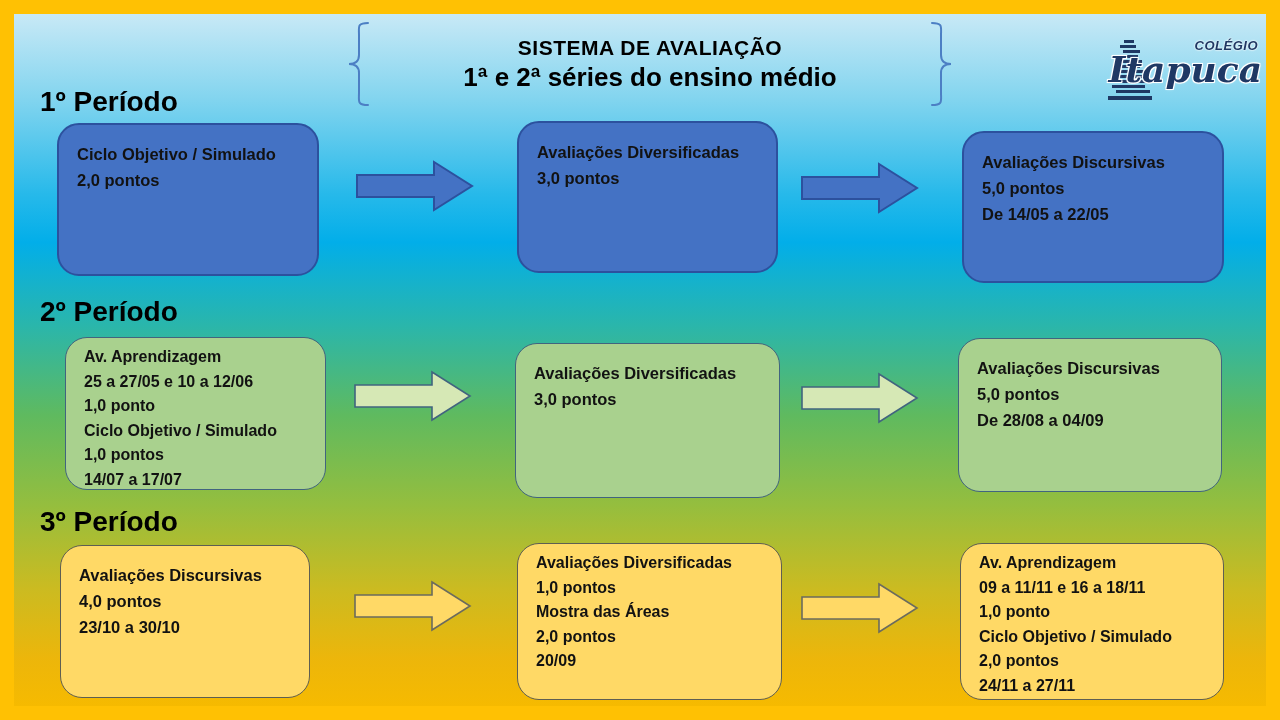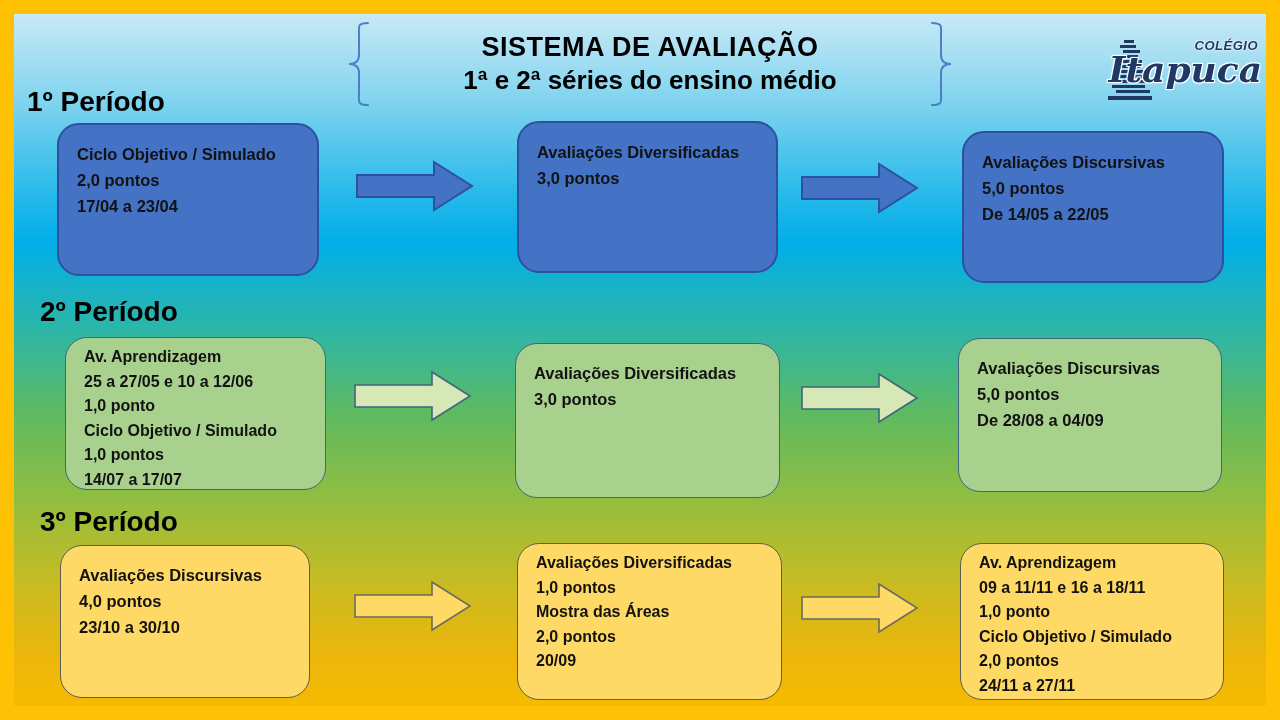--- a/index.html
+++ b/index.html
@@ -14,21 +14,21 @@
       #2AB6AB 45%,
       #5FBA5F 58%,
       #95BE3E 71%,
       #CBBB21 83%,
       #ECB60B 93%,
       #F6BA00 100%);}
   .abs{position:absolute;}
   
   .title-group{left:330px;top:4px;width:612px;height:92px;display:flex;align-items:center;}
   .title-text{flex:1;text-align:center;color:#000;font-weight:bold;}
-  .title-l1{font-size:27px;letter-spacing:.5px;}
+  .title-l1{font-size:21px;letter-spacing:.5px;}
   .title-l2{font-size:26px;margin-top:2px;}
   .brace{width:26px;height:88px;flex:0 0 auto;}
   .brace svg{display:block;}
   
   .logo{left:1092px;top:18px;width:156px;height:86px;}
   .logo-colegio{position:absolute;right:4px;top:6px;font-size:13px;font-weight:bold;
     font-style:italic;color:#1F3864;letter-spacing:.5px;
     text-shadow:0 0 2px #fff,0 0 2px #fff;margin-left:26px;}
   .logo-name{position:absolute;right:0px;top:16px;font-size:36px;font-weight:bold;
     font-style:italic;color:#1F3864;font-family:"DejaVu Serif",serif;
@@ -87,26 +87,25 @@
             <rect x="4" y="45" width="33" height="3"></rect>
             <rect x="8" y="50" width="34" height="3"></rect>
             <rect x="0" y="56" width="44" height="4"></rect>
           </g>
         </svg>
       </span>
       <span class="logo-colegio">COLÉGIO</span>
       <span class="logo-name">Itapuca</span>
     </div>
 
-    <div class="abs period-label" style="left:13px;top:72px;">1º Período</div>
+    <div class="abs period-label" style="left:26px;top:72px;">1º Período</div>
 
     <div class="abs box blue" style="left:43px;top:109px;width:262px;height:153px;">
       <div class="line">Ciclo Objetivo / Simulado</div>
       <div class="line">2,0 pontos</div>
-      <div class="line">17/04 a 23/04</div>
     </div>
 
     <div class="abs arrow" style="left:341px;top:144px;">
       <svg width="120" height="56" viewBox="0 0 120 56">
         <path d="M2 17 H79 V4 L117 28 L79 52 V39 H2 Z" fill="#4472C4" stroke="#2C519E" stroke-width="2"></path>
       </svg>
     </div>
 
     <div class="abs box blue" style="left:503px;top:107px;width:261px;height:152px;">
       <div class="line">Avaliações Diversificadas</div>

